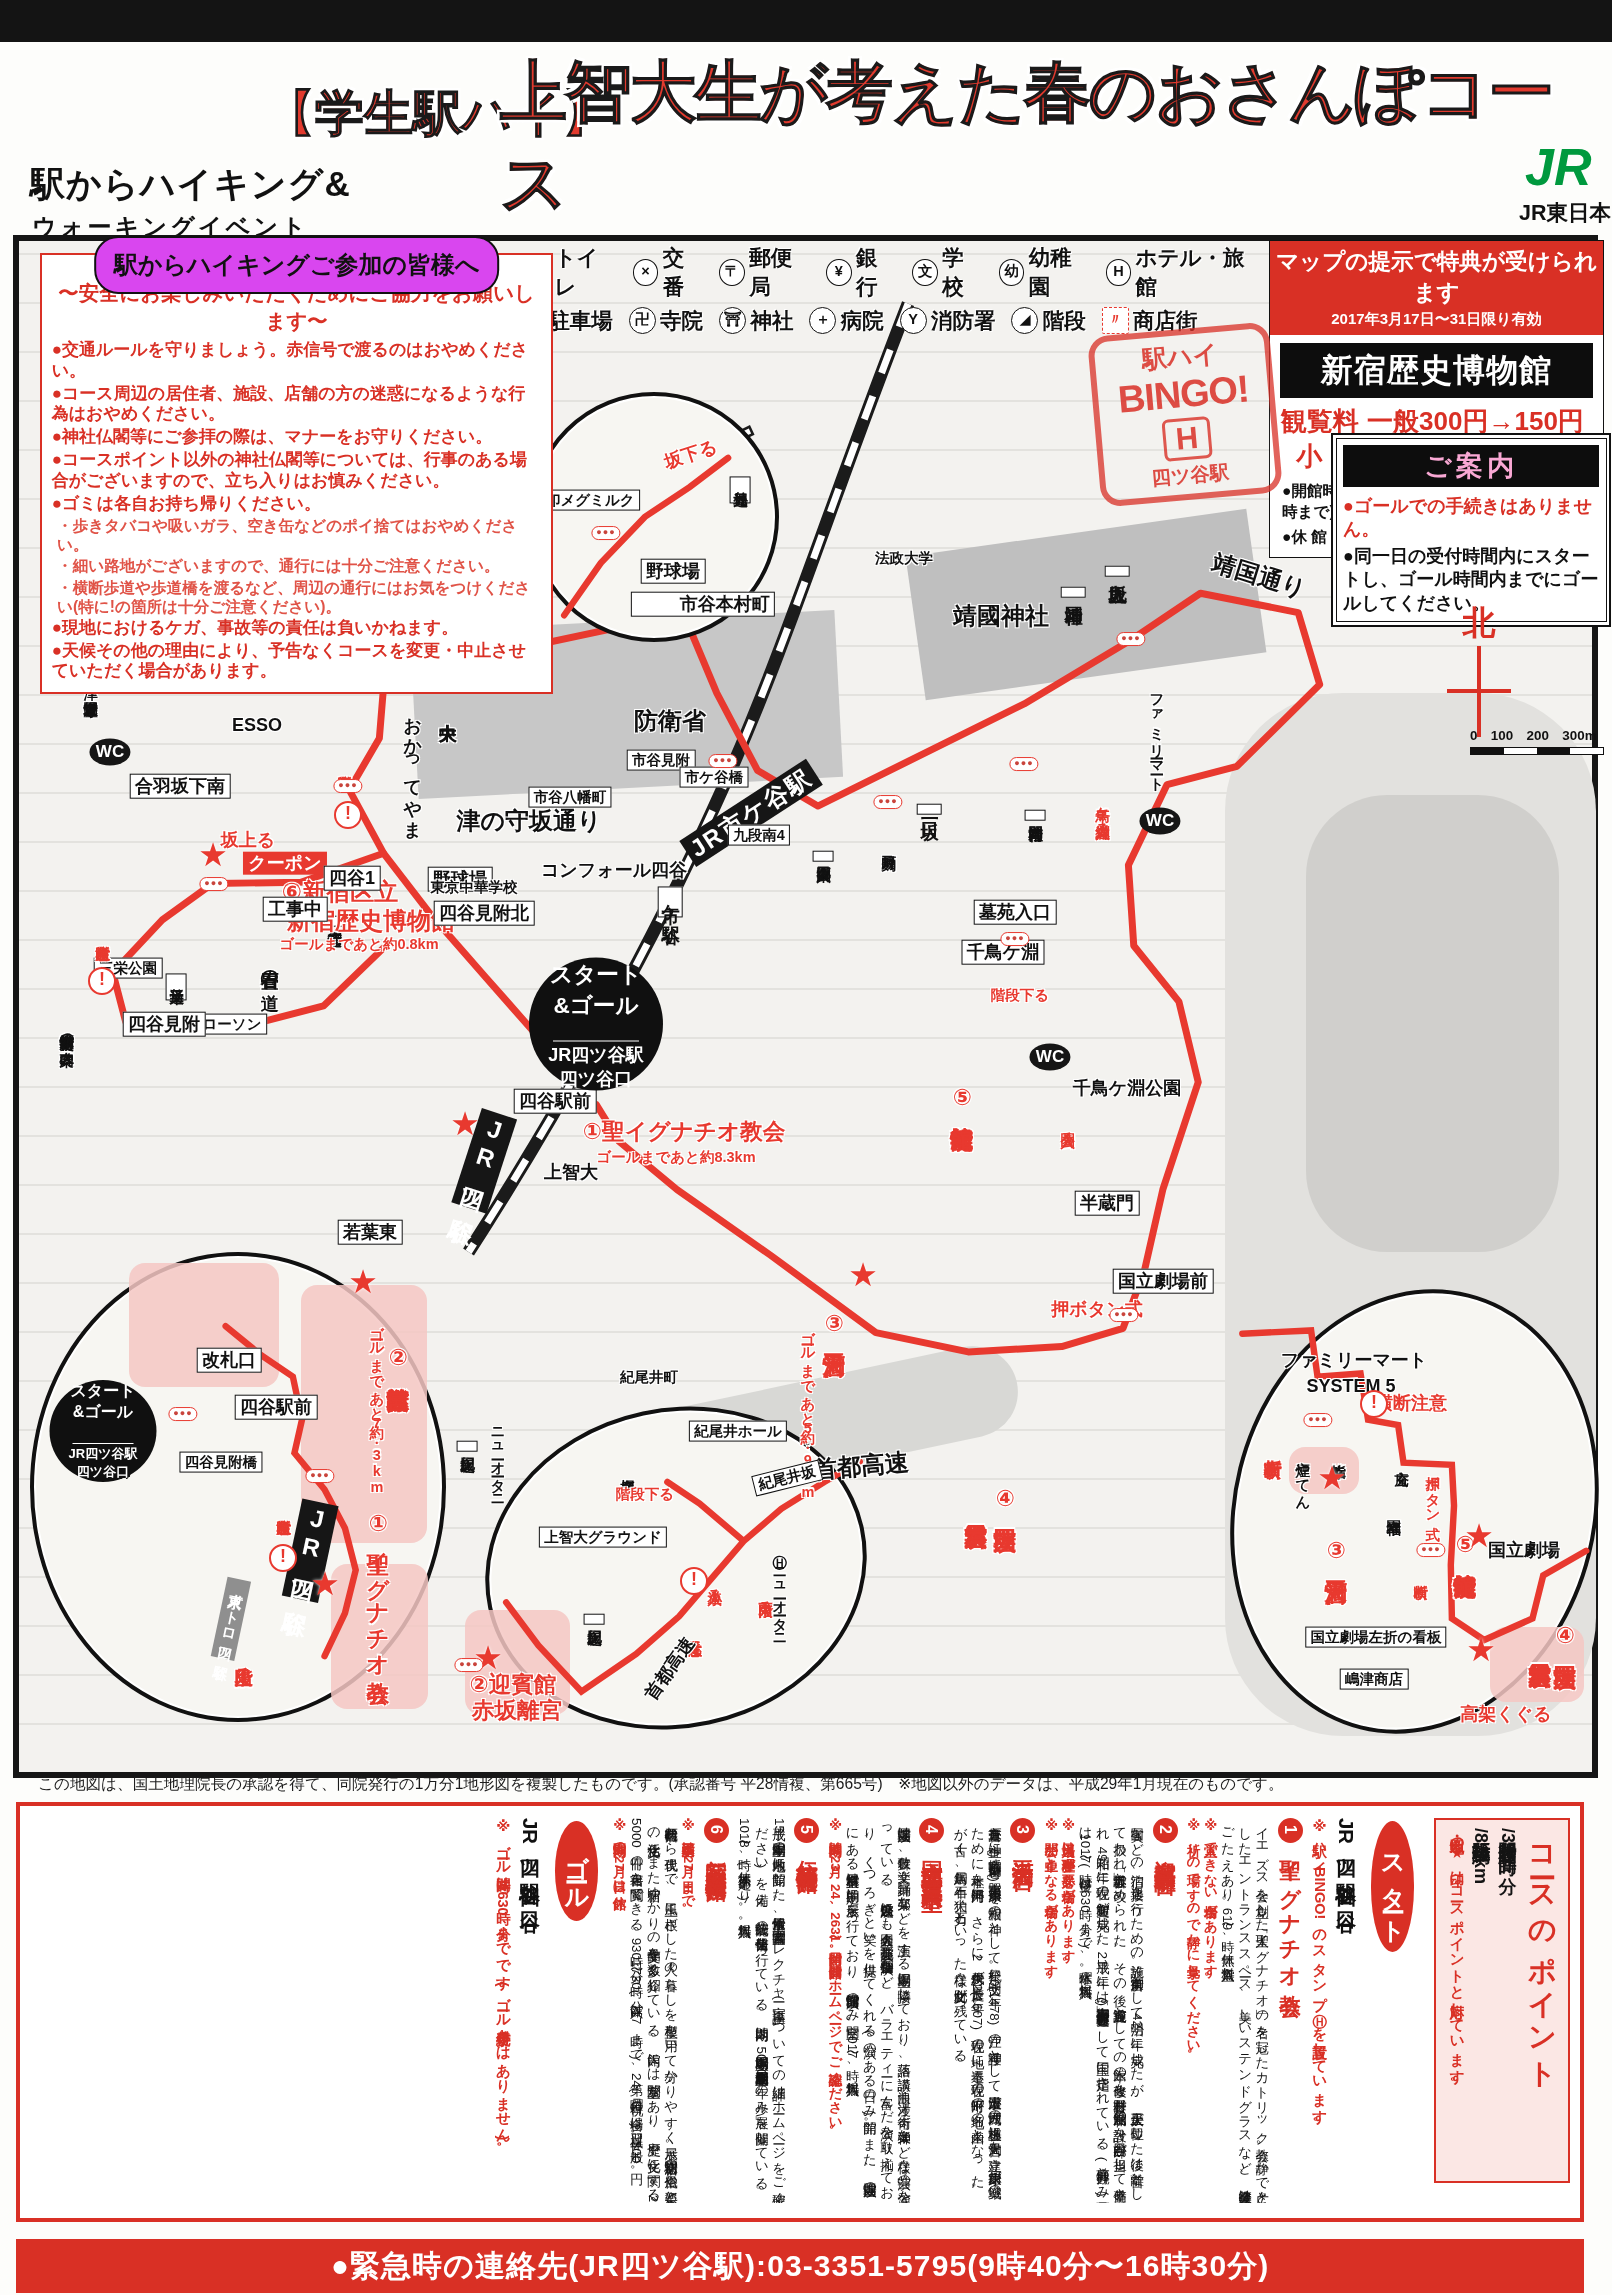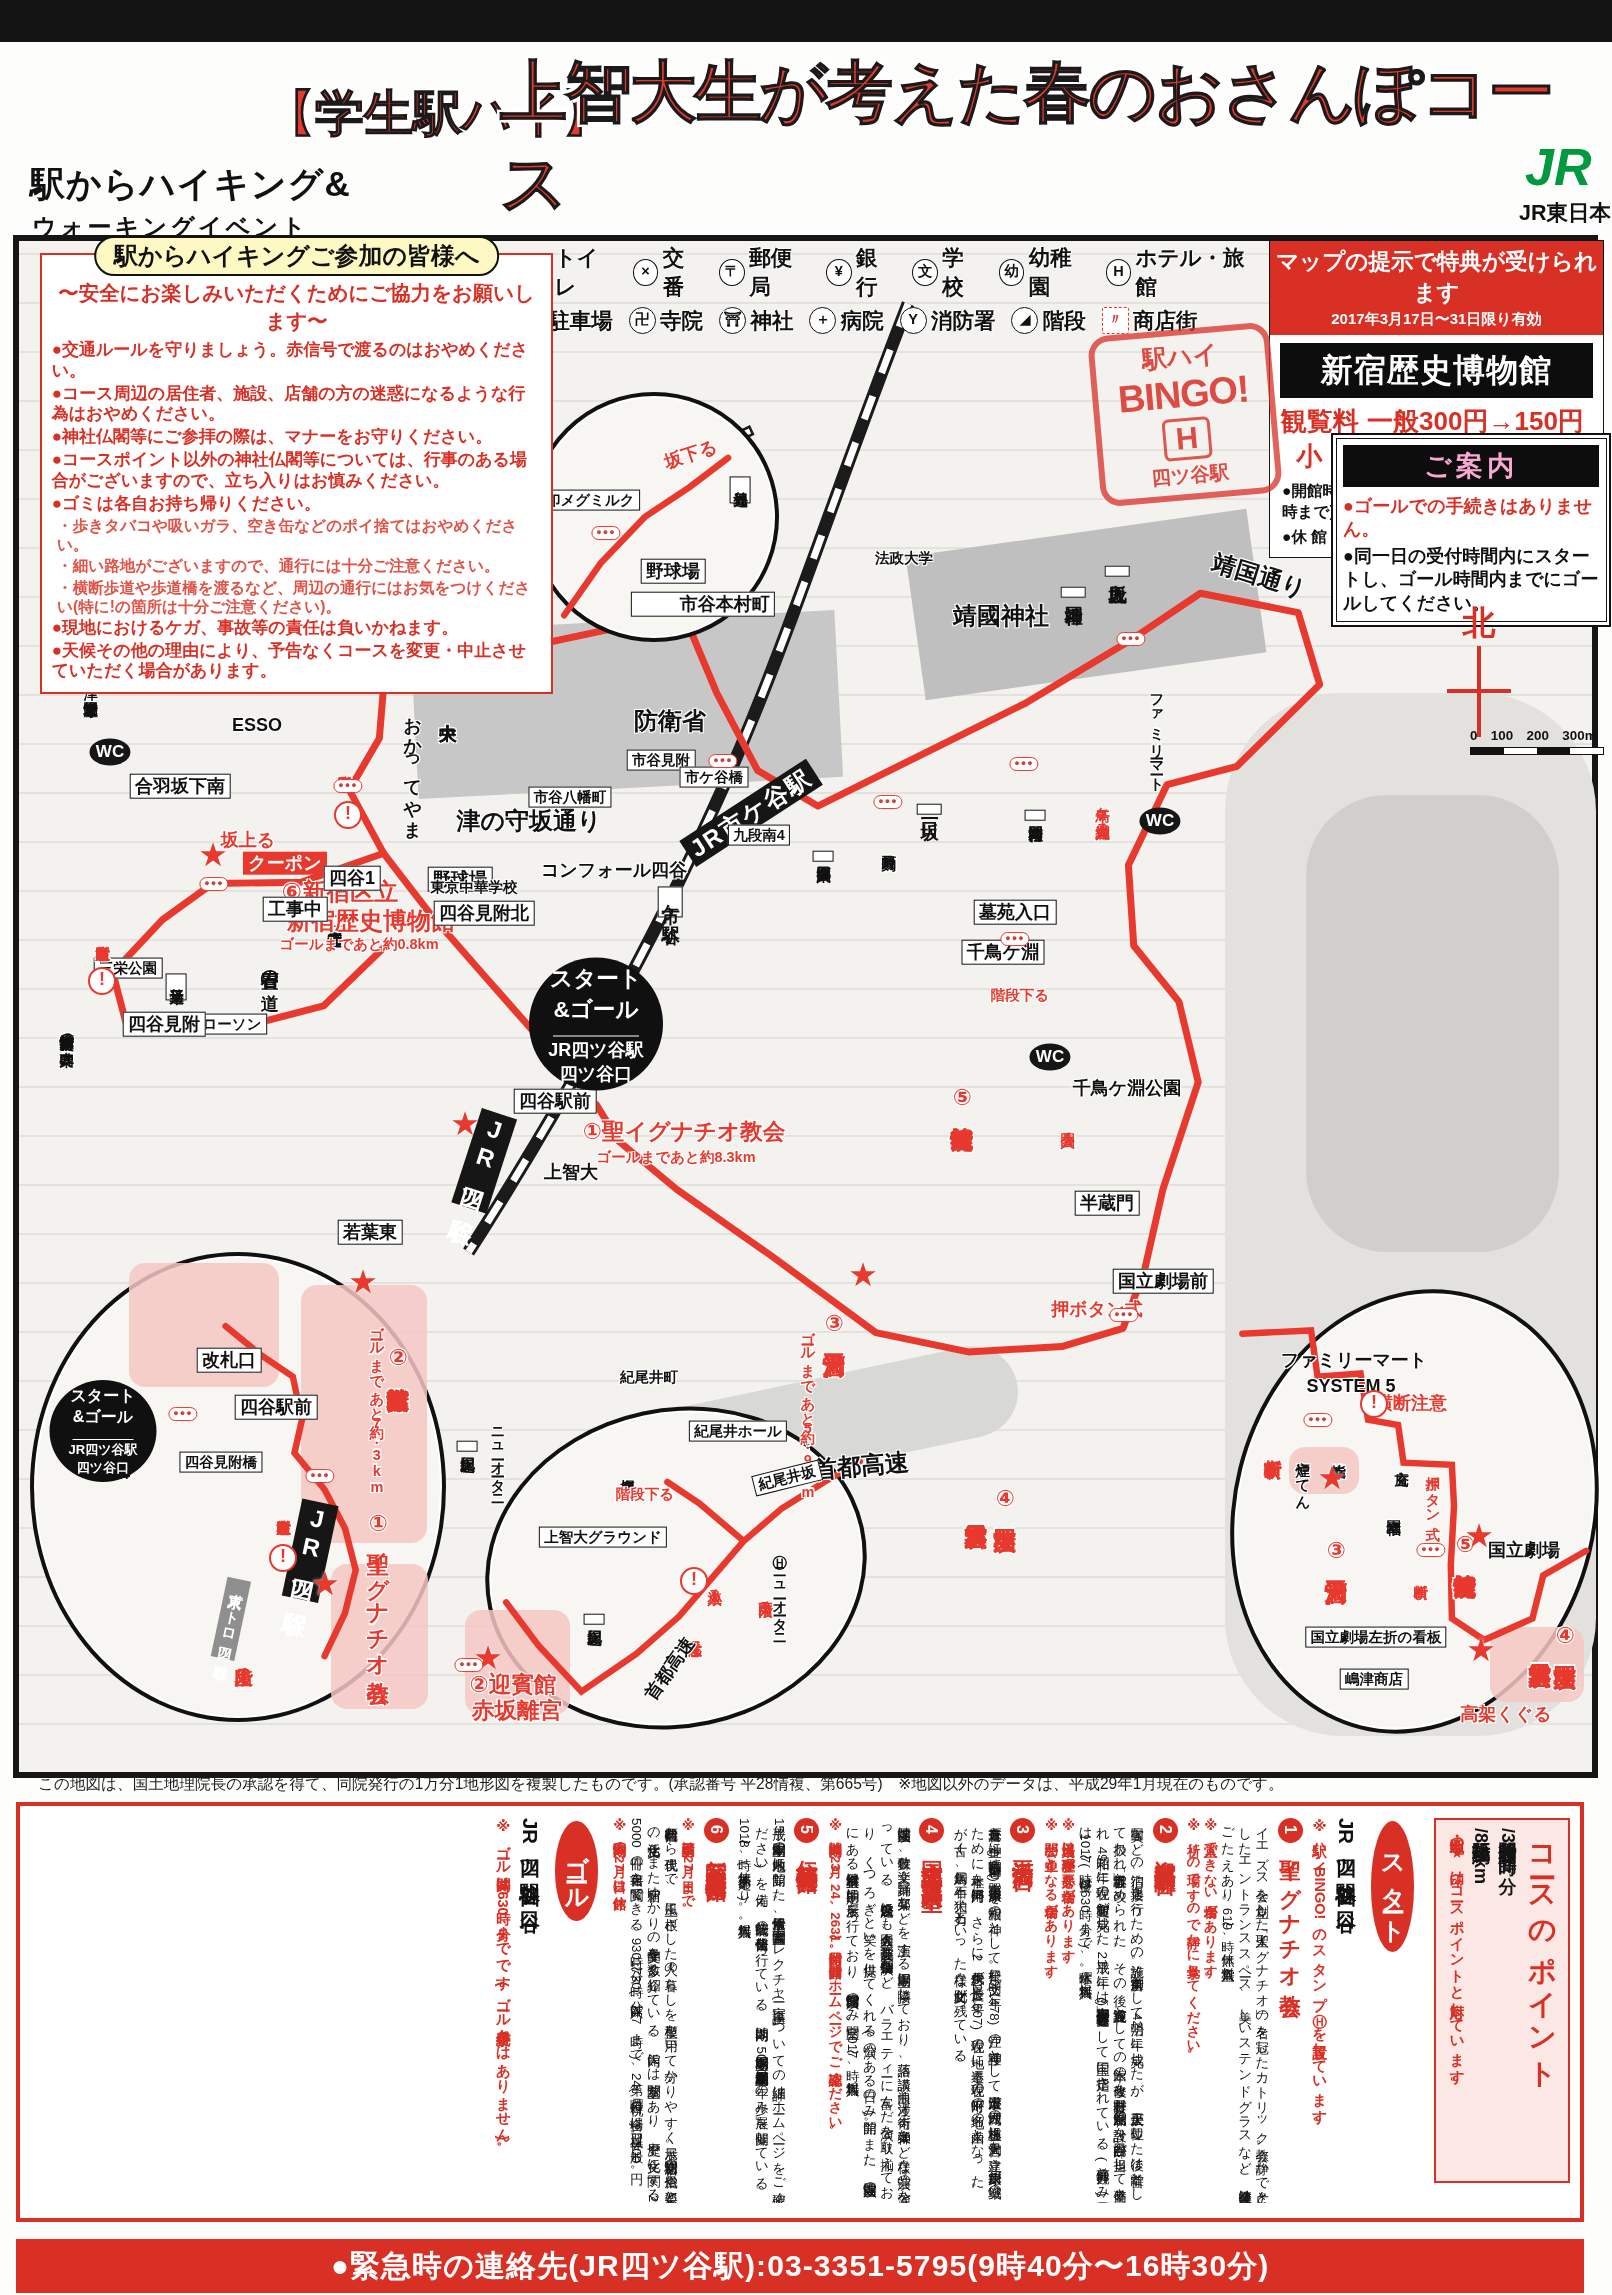--- a/index.html
+++ b/index.html
@@ -45,37 +45,37 @@
   .wc{background:#161616;color:#fff;border-radius:50%;padding:4.3px 6.4px;font-size:17px;}
   .warn{color:#e8392f;font-size:18px;border:2.1px solid #e8392f;border-radius:50%;width:24px;height:24px;
         line-height:20.4px;text-align:center;background:#fff;}
   .sig{background:#fff;border:1.6px solid #e8392f;border-radius:8.6px;padding:1.1px 3.8px;font-size:9px;
        color:#c9443c;letter-spacing:1.1px;}
   
   .sg{position:absolute;z-index:6;background:#101010;color:#fff;border-radius:50%;
       display:flex;flex-direction:column;align-items:center;justify-content:center;text-align:center;
       transform:translate(-50%,-50%);}
   .sg .l1{font-size:22.6px;font-weight:900;}
-  .sg .l2{font-size:22.6px;font-weight:900;border-bottom:1.6px solid #fff;padding-bottom:11px;margin-bottom:1px;}
+  .sg .l2{font-size:22.6px;font-weight:900;border-bottom:1.6px solid #fff;padding-bottom:20px;margin-bottom:1px;}
   .sg .l3{font-size:18px;font-weight:bold;}
   .sg .l4{font-size:18px;font-weight:bold;}
   .sg.small .l1,.sg.small .l2{font-size:16px;} .sg.small .l3,.sg.small .l4{font-size:13px;}
   
   #legend{left:517px;top:243px;width:742px;z-index:6;}
   .lg-row{display:flex;gap:16px;align-items:center;margin-bottom:5.4px;}
   .lg-item{display:inline-flex;align-items:center;font-size:21.5px;font-weight:bold;
            text-shadow:1.1px 1.1px 0 #fff,-1.1px -1.1px 0 #fff;}
   .lg-ic{display:inline-block;width:25px;height:25px;border:1.6px solid #111;border-radius:50%;
          text-align:center;line-height:22.6px;font-size:14.5px;font-weight:bold;background:#fff;margin-right:4.3px;}
   .lg-item.dark .lg-ic{background:#161616;color:#fff;border-radius:46%;width:33px;font-size:13.4px;}
   .lg-item.shop .lg-ic{color:#e8392f;border-color:#e8392f;border-radius:2.1px;border-style:dashed;}
   
   #notice{left:40px;top:253px;width:490px;z-index:6;border:2.7px solid #d93025;background:#fff;padding:21.5px 9.7px 7.5px 9.7px;}
-  #notice-title{position:absolute;left:50%;top:-19.3px;transform:translateX(-50%);background:#fef9c3;
-        border:2.7px solid #111;border-radius:24px;padding:2px 18px;font-size:24px;font-weight:900;white-space:nowrap;}
+  #notice-title{position:absolute;left:50%;top:-19.3px;transform:translateX(-50%);background:#d946ef;
+        border:2.7px solid #111;border-radius:24px;padding:11px 18px;font-size:24px;font-weight:900;white-space:nowrap;}
   #notice-sub{color:#d93025;font-size:20.4px;font-weight:bold;text-align:center;margin:2.1px 0 5.4px 0;}
   .n-main{color:#d93025;font-size:17px;font-weight:bold;line-height:1.22;margin:2.1px 0;}
   .n-sub{color:#e05347;font-size:15.6px;font-weight:bold;line-height:1.22;margin:2.1px 0 2.1px 5.4px;}
   
   #promo{left:1269px;top:240px;width:333px;z-index:6;background:#fff;border:1.6px solid #111;}
   #promo-head{background:#d93025;color:#fff;text-align:center;padding:5.4px 2.1px;}
   #promo-head .h1{font-size:22.6px;font-weight:900;}
   #promo-head .h2{font-size:15px;font-weight:bold;margin-top:2.1px;}
   #promo-name{background:#0d0d0d;color:#fff;font-size:32px;font-weight:900;text-align:center;
               margin:8.6px 9.7px 5.4px 9.7px;padding:5.4px 0;letter-spacing:1.1px;}

